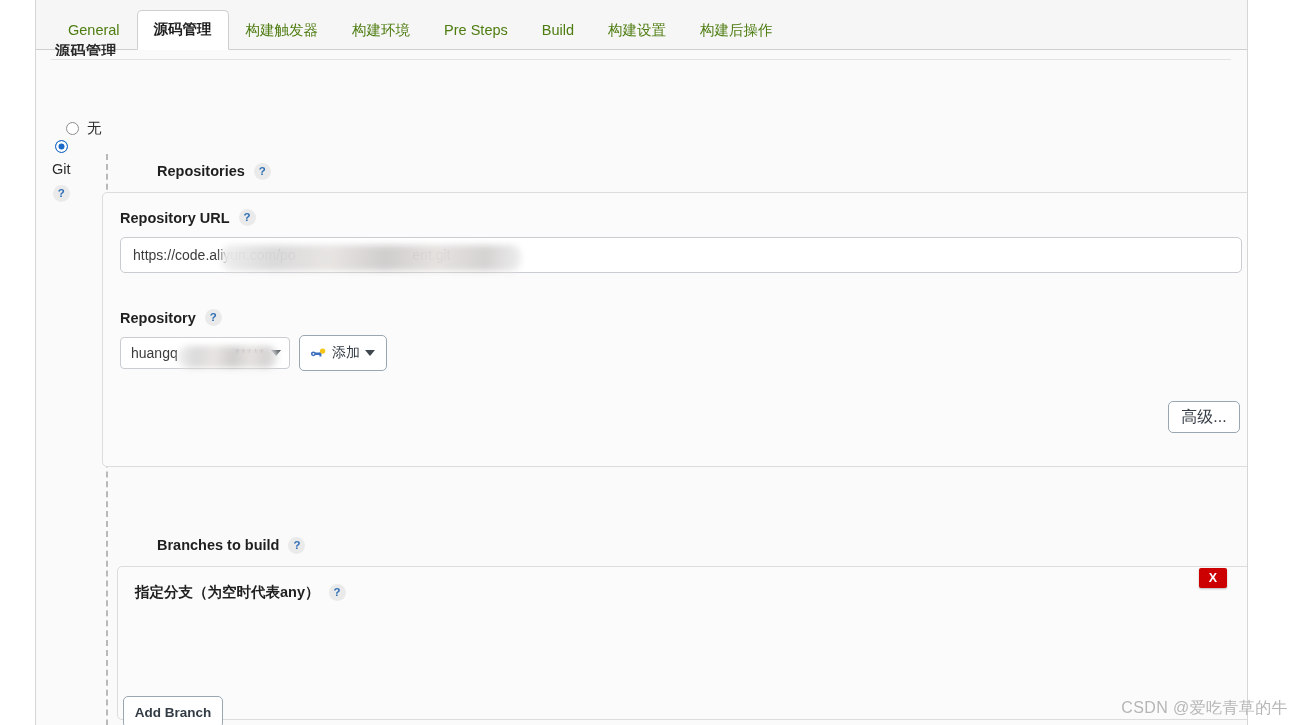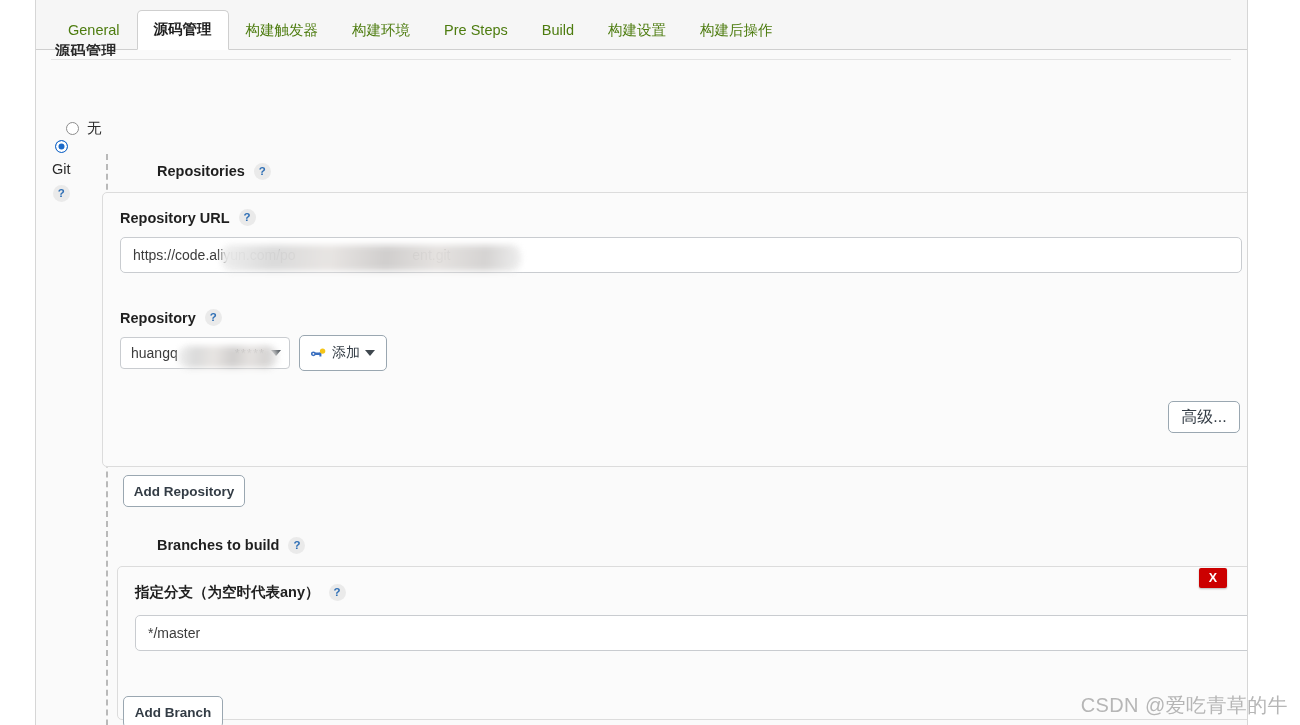--- a/index.html
+++ b/index.html
@@ -312,21 +312,21 @@
     line-height: 1;
     box-shadow: 0 1px 2px rgba(0,0,0,.28);
     font-family: "Liberation Sans", "DejaVu Sans", sans-serif;
   }
 
   
   .watermark {
     position: absolute;
     right: 12px;
     bottom: 6px;
-    font-size: 20px;
+    font-size: 16px;
     color: #b6b6b6;
     letter-spacing: 0.4px;
     white-space: nowrap;
     z-index: 20;
   }
 </style>
 </head>
 <body>
 
 <div id="page">
@@ -418,35 +418,31 @@
 
         <button class="btn btn-advanced">
           <span>高级...</span>
         </button>
       </div>
 
       <div class="redact redact-url"></div>
 
       <div class="redact redact-cred"></div>
 
-      <button class="btn btn-add-repo">
-        <span>Add Repository</span>
-      </button>
 
       <div class="section-label lbl-branches">
         <span>Branches to build</span>
         <span class="help">?</span>
       </div>
 
       <div class="card card-branch">
         <div class="field-label lbl-branch-spec">
           <span>指定分支（为空时代表any）</span>
           <span class="help">?</span>
         </div>
-        <input class="text-input in-branch" type="text" value="*/master" style="">
       </div>
 
       <button class="btn-delete">
         <span>X</span>
       </button>
 
       <button class="btn btn-add-branch">
         <span>Add Branch</span>
       </button>
 

